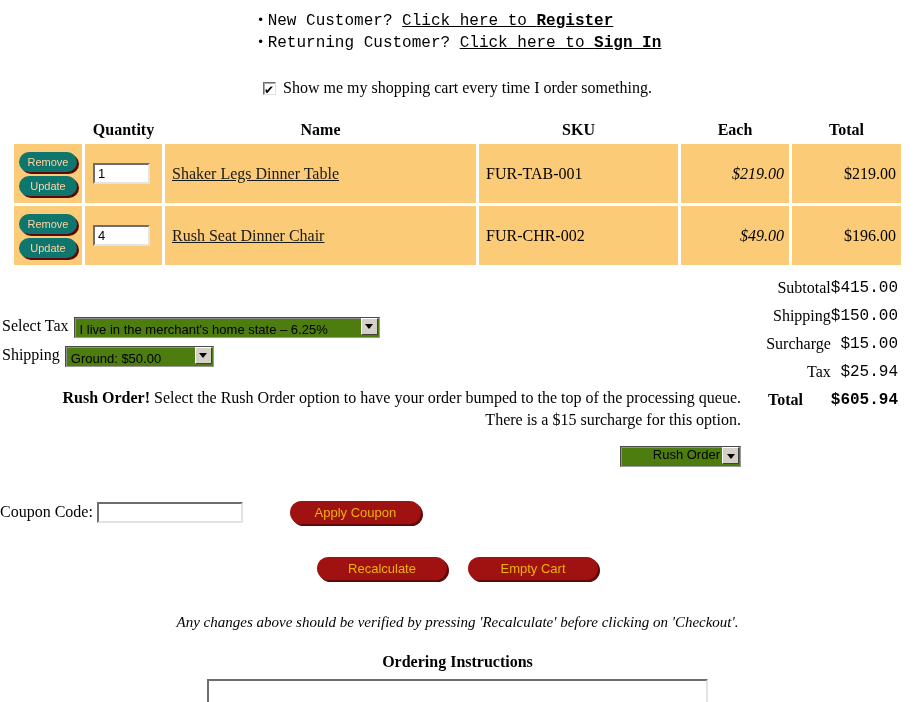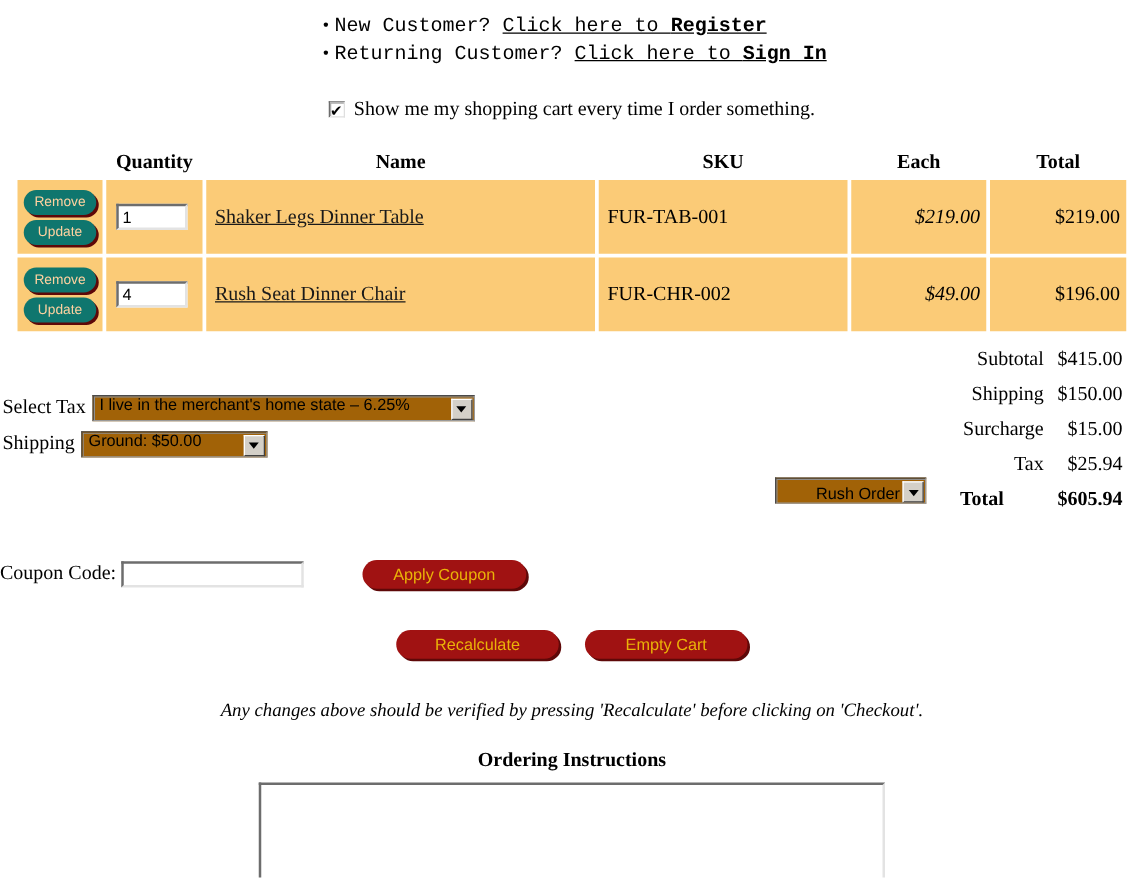--- a/index.html
+++ b/index.html
@@ -52,26 +52,26 @@
     font-family:"Liberation Sans", sans-serif; font-size:13px; padding-left:3px;
   }
   .item-link { color:#1a1a1a; text-decoration:underline; cursor:pointer; }
   
   .below { display:flex; margin-top:6px; }
   .left-col { width:745px; }
   .right-col { width:170px; padding-right:17px; }
   table.totals { width:100%; border-collapse:collapse; }
   table.totals td { height:28px; }
   td.t-label { text-align:right; padding-right:0; width:90px; }
-  td.t-value { text-align:right; }
+  td.t-value { text-align:right;font-family:Liberation Mono, monospace; }
   tr.t-grand td { font-weight:bold; }
   tr.t-grand td.t-label { text-align:left; padding-left:23px; }
   
   .win-select {
-    display:inline-flex; align-items:flex-end; height:21px; background:#a16207;
+    display:inline-flex; align-items:flex-start; height:21px; background:#4d7c0f;
     border:1px solid; border-color:#4a4a4a #9a9a9a #9a9a9a #4a4a4a;
     box-shadow:inset 1px 1px 0 #8f8f8f;
     font-family:"Liberation Sans", sans-serif; font-size:13px; cursor:pointer;
     vertical-align:middle;
   }
   .win-select .sel-text { flex:1; padding-left:5px; white-space:nowrap; overflow:hidden; }
   .sel-arrow {
     width:17px; height:17px; margin:0 1px 0 2px; background:#D4D0C8; flex:0 0 17px;
     border:1px solid; border-color:#fff #404040 #404040 #fff;
     display:flex; align-items:center; justify-content:center;
@@ -170,20 +170,21 @@
         </span>
     </div>
     <div class="ship-row">
       <span class="form-label">Shipping</span><span class="win-select ship-select">
           <span class="sel-text">Ground: $50.00</span>
           <span class="sel-arrow">
             <span class="tri"></span>
           </span>
         </span>
     </div>
+    <div class="rush-para"><b>Rush Order!</b><span> Select the Rush Order option to have your order bumped to the top of the processing queue. There is a $15 surcharge for this option.</span></div>
     <div class="rush-select-row">
       <span class="win-select rush-select">
           <span class="sel-text">Rush Order</span>
           <span class="sel-arrow">
             <span class="tri"></span>
           </span>
         </span>
     </div>
   </div>
   <div class="right-col">

